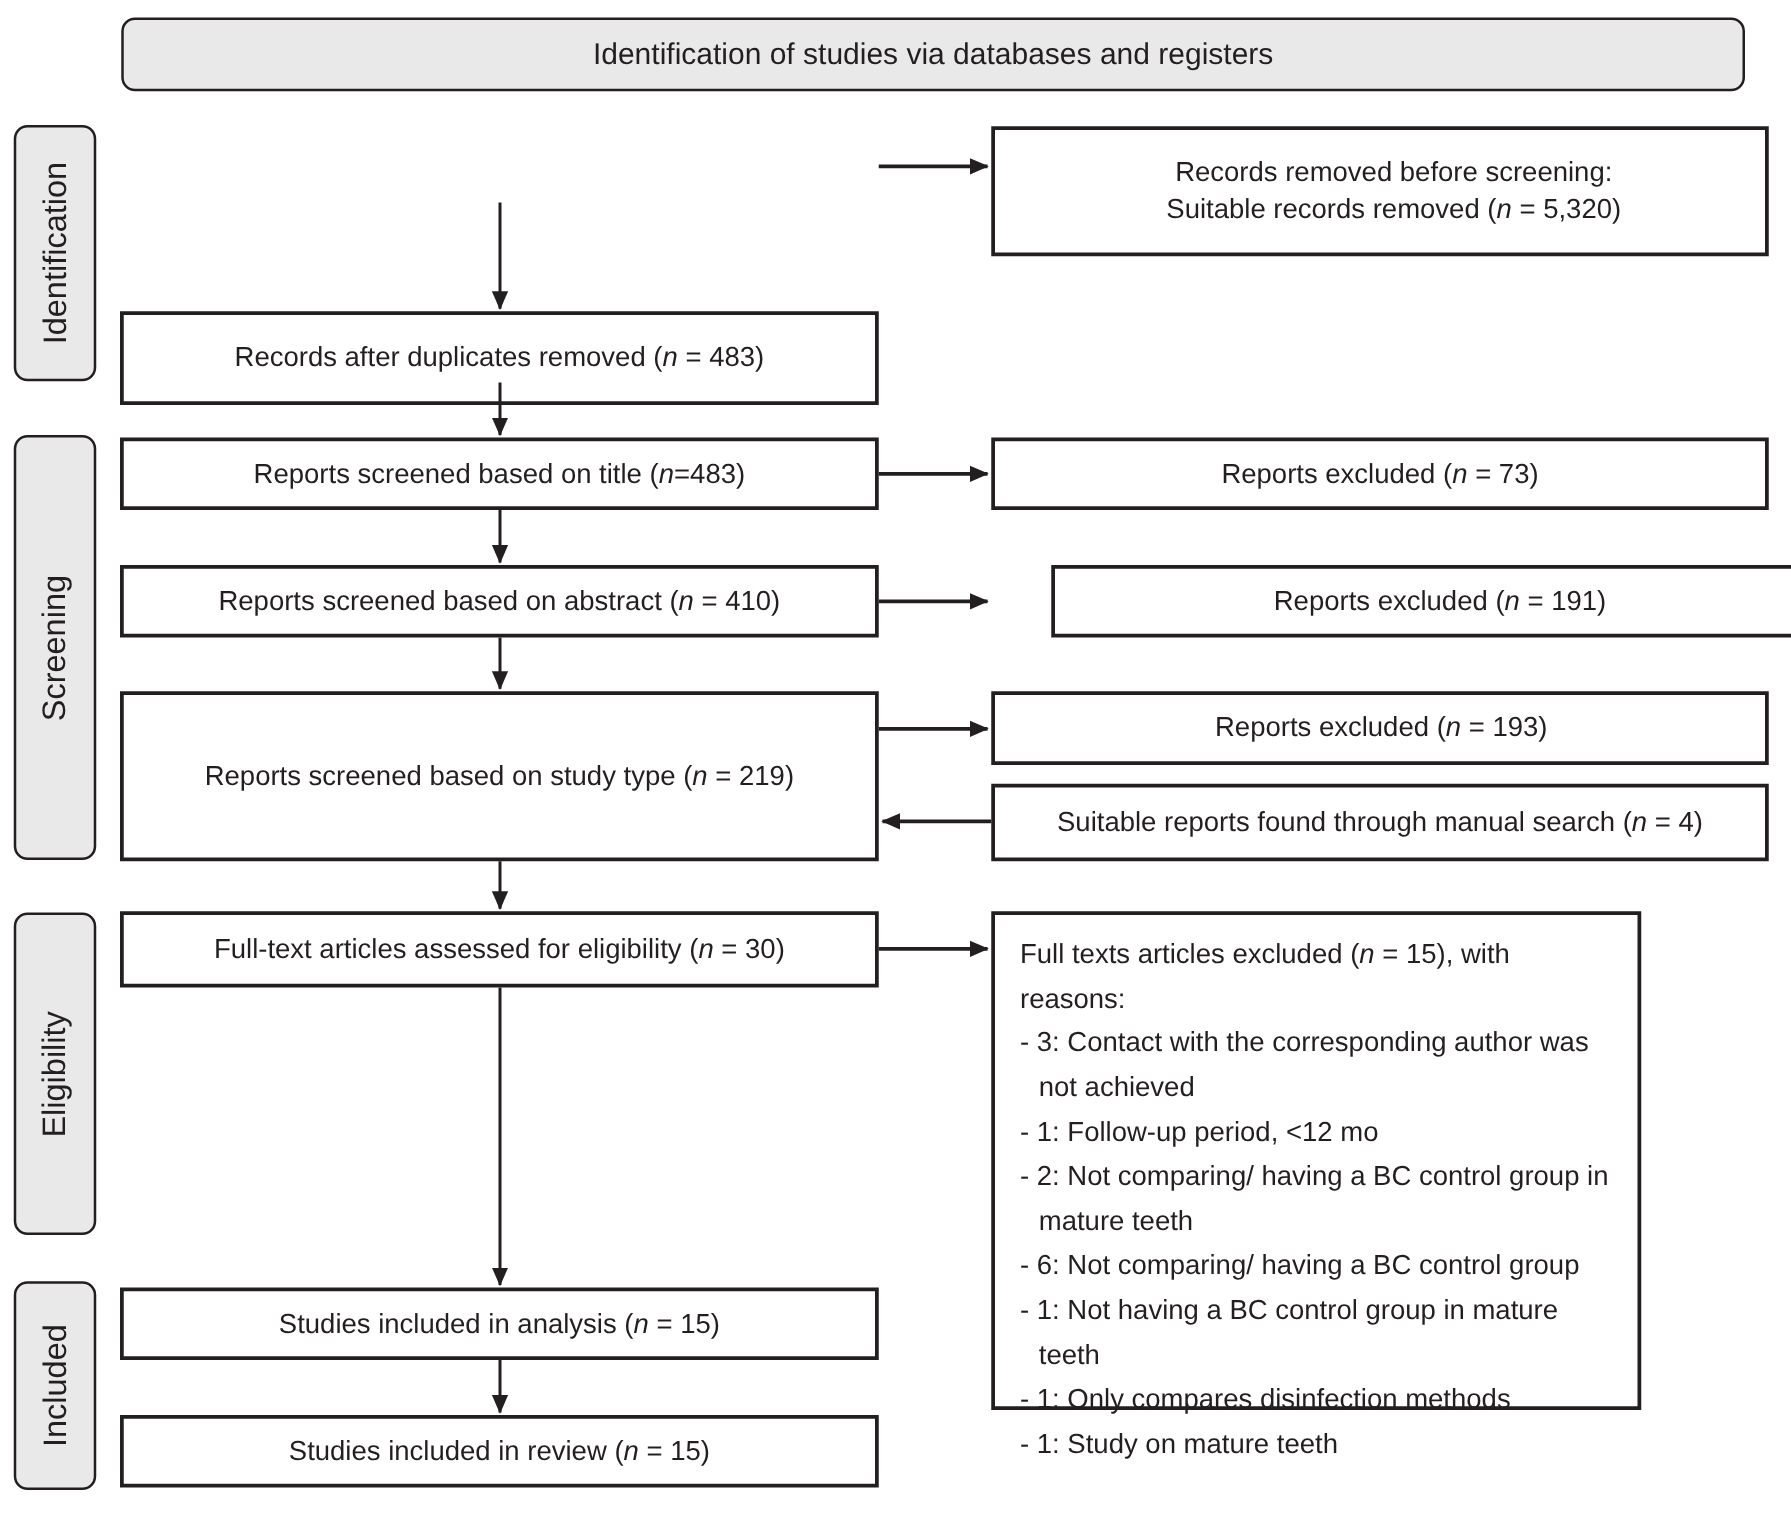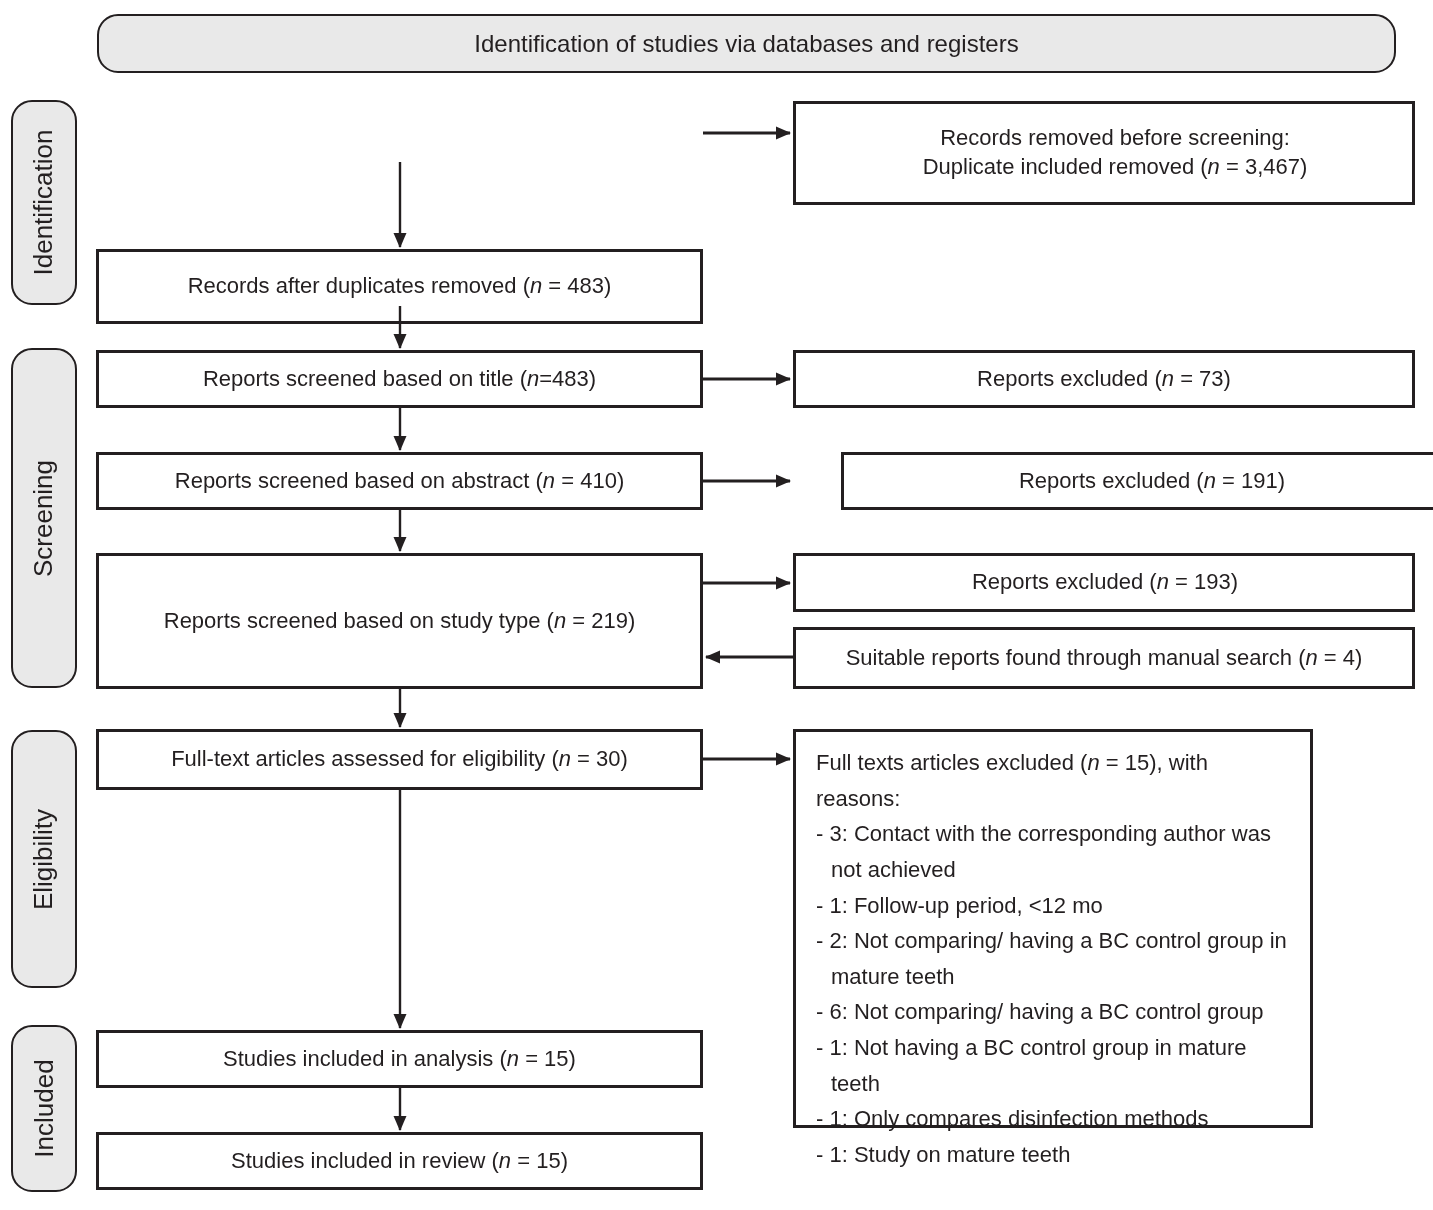--- a/index.html
+++ b/index.html
@@ -9,21 +9,21 @@
   }
   html,body{margin:0;padding:0;background:#ffffff;}
   body{font-family:"Liberation Sans", sans-serif;color:var(--text);}
   #canvas{position:relative;width:1433px;height:1210px;background:#ffffff;overflow:hidden;}
 
   
   .panel{
     position:absolute;
     background:var(--panel-fill);
     border:2px solid var(--box-border);
-    border-radius:21px;
+    border-radius:11px;
     display:flex;align-items:center;justify-content:center;
     box-sizing:border-box;
   }
   .panel.header{font-size:24px;}
   .stage{writing-mode:horizontal-tb;}
   .stage span{transform:rotate(-90deg);white-space:nowrap;font-size:26px;}
 
   
   .fbox{
     position:absolute;
@@ -117,21 +117,21 @@
   </div>
   <div id="b-analysis" class="fbox">
     <span><span>Studies included in analysis (</span><span class="it">n</span><span> = 15)</span></span>
   </div>
   <div id="b-review" class="fbox">
     <span><span>Studies included in review (</span><span class="it">n</span><span> = 15)</span></span>
   </div>
 
   <div id="r-removed" class="fbox multiline">
     <span>Records removed before screening:</span>
-    <span><span>Duplicate included removed (</span><span class="it">n</span><span> = 3,467)</span></span>
+    <span><span>Suitable records removed (</span><span class="it">n</span><span> = 5,320)</span></span>
   </div>
   <div id="r-excl-title" class="fbox">
     <span><span>Reports excluded (</span><span class="it">n</span><span> = 73)</span></span>
   </div>
   <div id="r-excl-abstract" class="fbox">
     <span><span>Reports excluded (</span><span class="it">n</span><span> = 191)</span></span>
   </div>
   <div id="r-excl-studytype" class="fbox">
     <span><span>Reports excluded (</span><span class="it">n</span><span> = 193)</span></span>
   </div>

